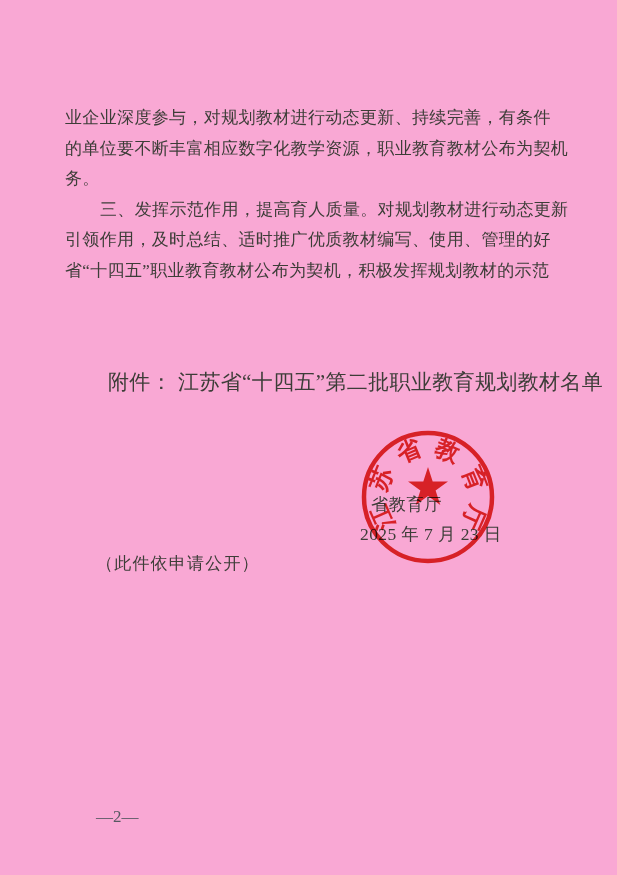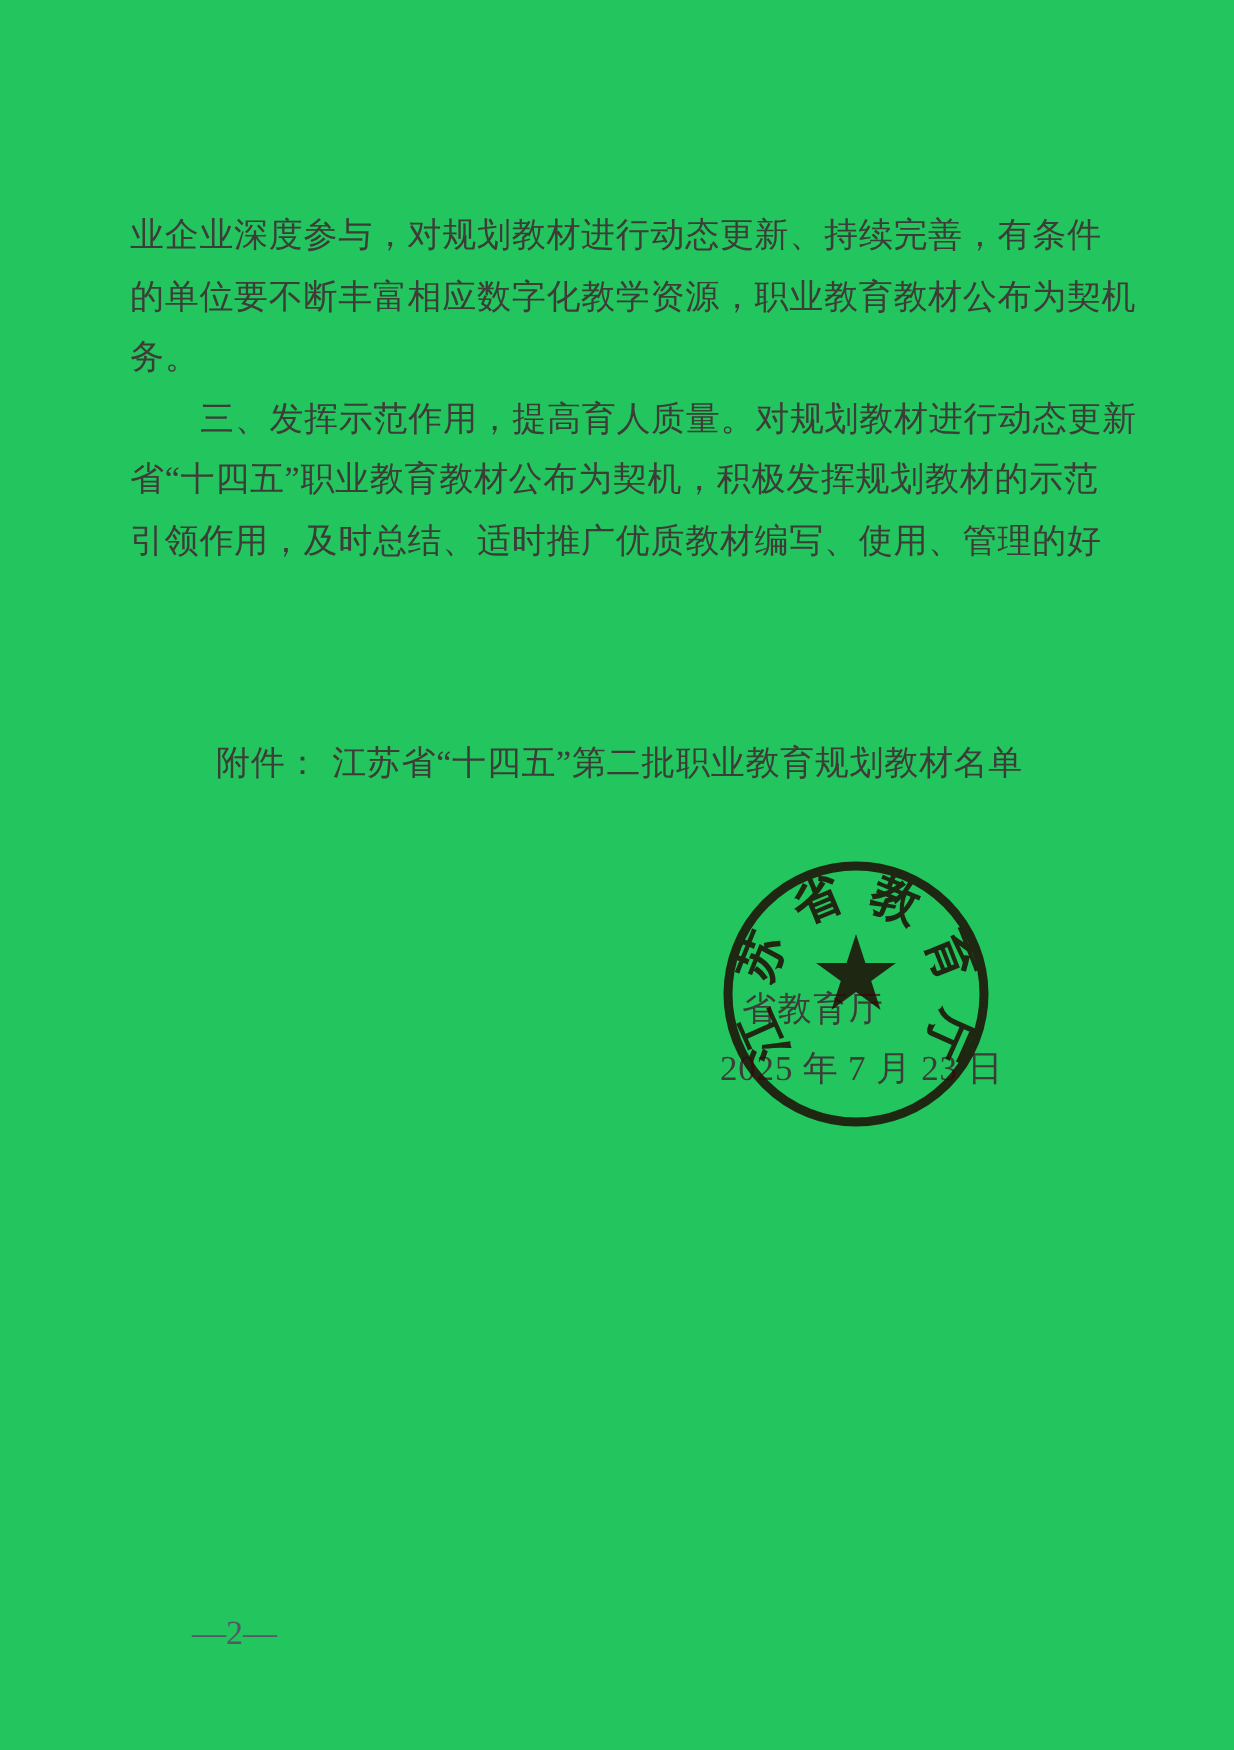--- a/index.html
+++ b/index.html
@@ -4,21 +4,21 @@
 <style>
   html, body {
     margin: 0;
     padding: 0;
     background: #ffffff;
   }
   .page {
     position: relative;
     width: 617px;
     height: 875px;
-    background: #22c55e;
+    background: #f9a8d4;
     overflow: hidden;
     font-family: "Liberation Serif", "DejaVu Serif", serif;
     color: #3d3d38;
   }
   .body-text {
     position: absolute;
     left: 65px;
     top: 103px;
     width: 490px;
   }
@@ -32,21 +32,21 @@
   .line .lead {
     font-weight: normal;
   }
   .indent {
     padding-left: 35px;
   }
   .attachment {
     position: absolute;
     left: 108px;
     top: 367px;
-    font-size: 17px;
+    font-size: 21px;
     line-height: 30.5px;
     letter-spacing: 0.35px;
     white-space: nowrap;
   }
   .attachment .att-title { margin-left: 6px; }
   .signer {
     position: absolute;
     left: 371px;
     top: 494px;
     font-size: 17px;
@@ -98,30 +98,31 @@
 </head>
 <body>
 
 <div class="page">
 
   <div class="body-text">
     <div class="line">业企业深度参与，对规划教材进行动态更新、持续完善，有条件</div>
     <div class="line">的单位要不断丰富相应数字化教学资源，职业教育教材公布为契机</div>
     <div class="line">务。</div>
     <div class="line indent"><span class="lead">三、发挥示范作用，提高育人质量。</span><span>对规划教材进行动态更新</span></div>
+    <div class="line">引领作用，及时总结、适时推广优质教材编写、使用、管理的好</div>
     <div class="line">省“十四五”职业教育教材公布为契机，积极发挥规划教材的示范</div>
-    <div class="line">引领作用，及时总结、适时推广优质教材编写、使用、管理的好</div>
   </div>
 
   <div class="attachment"><span class="att-label">附件：</span><span class="att-title">江苏省“十四五”第二批职业教育规划教材名单</span></div>
 
   <div class="signer">省教育厅</div>
 
   <div class="date">2025 年 7 月 23 日</div>
 
+  <div class="note">（此件依申请公开）</div>
 
   <div class="pagenum">—2—</div>
 
   <svg class="seal" viewBox="0 0 160 160" xmlns="http://www.w3.org/2000/svg">
     <circle cx="80" cy="80" r="64" fill="none" stroke-width="4.5" stroke="#dc2722"></circle>
     <polygon points="80,50 84.7,64.5 100.0,64.5 87.6,73.5 92.3,88.0 80,79 67.7,88.0 72.4,73.5 60.0,64.5 75.3,64.5" fill="#dc2722"></polygon>
     <g fill="#dc2722">
       <text text-anchor="middle" dominant-baseline="central" transform="translate(34.3,100.3) rotate(-114)">江</text>
       <text text-anchor="middle" dominant-baseline="central" transform="translate(33.5,61.6) rotate(-68.4)">苏</text>
       <text text-anchor="middle" dominant-baseline="central" transform="translate(60.6,33.9) rotate(-22.8)">省</text>

